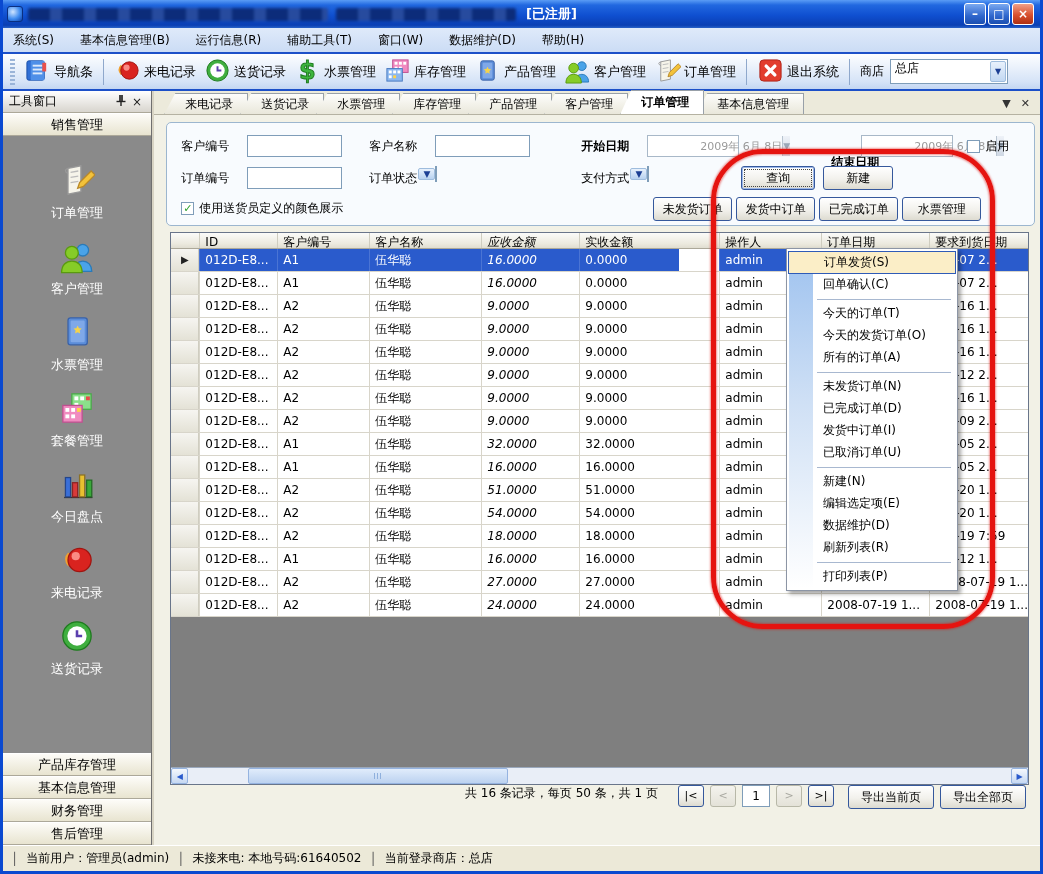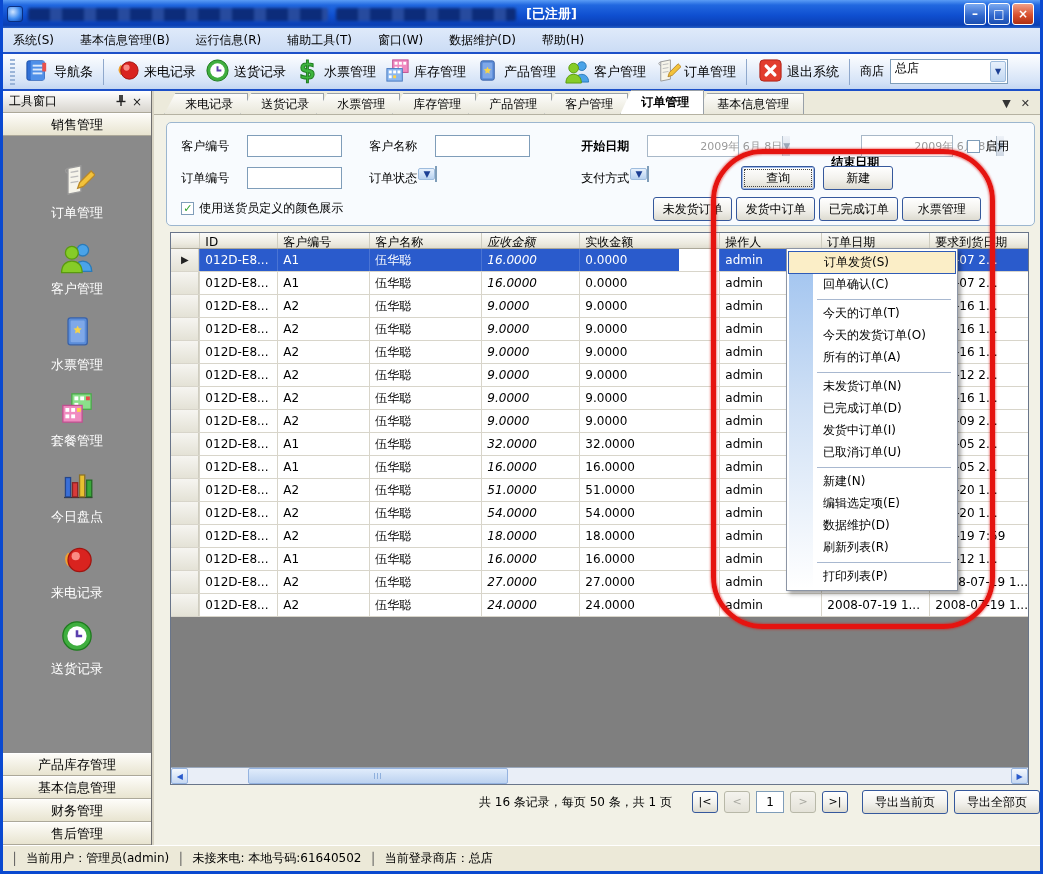--- a/index.html
+++ b/index.html
@@ -115,21 +115,21 @@
   .hscroll { height:17px; flex:none; background:#e9eef7; display:flex; align-items:stretch; border-top:1px solid #9aa8bc; }
   .sarrow { width:17px; background:linear-gradient(180deg,#f4f8fd,#c6d8f2); border:1px solid #95b3e0; border-radius:2px;
     color:#2a5bcc; font-size:8px; display:flex; align-items:center; justify-content:center; }
   .sarrow.right { margin-left:auto; }
   .sthumb { width:260px; margin-left:60px; background:linear-gradient(180deg,#e0ecfb,#bcd2f0); border:1px solid #95b3e0;
     border-radius:2px; position:relative; }
   .sthumb::after { content:""; position:absolute; left:50%; top:4px; bottom:4px; width:8px; transform:translateX(-50%);
     background:repeating-linear-gradient(90deg,#8fb0dd 0 1px,transparent 1px 3px); }
 
   
-  .pagerbar { height:34px; display:flex; align-items:center; justify-content:flex-end; gap:6px; padding-right:0; }
+  .pagerbar { height:34px; display:flex; justify-content:flex-end; gap:6px; padding-right:14px; }
   .pg-summary { margin-right:14px; }
   .pgbtn { width:26px; height:22px; line-height:20px; font-size:11px; }
   .pgbtn.disabled { border-color:#b8b8a8; color:#a8a8a0; background:linear-gradient(180deg,#f4f3ee,#e4e2d8); }
   .pg-input { width:28px; height:22px; border:1px solid #7f9db9; text-align:center; font:inherit; }
   .exbtn { height:24px; padding:0 12px; }
 
   
   .statusbar { height:26px; background:#ece9d8; border-top:1px solid #fff; box-shadow:0 -1px 0 #aca899;
     display:flex; align-items:center; padding:0 8px; gap:8px; white-space:nowrap; overflow:hidden; }
   .st-sep { color:#555; }

